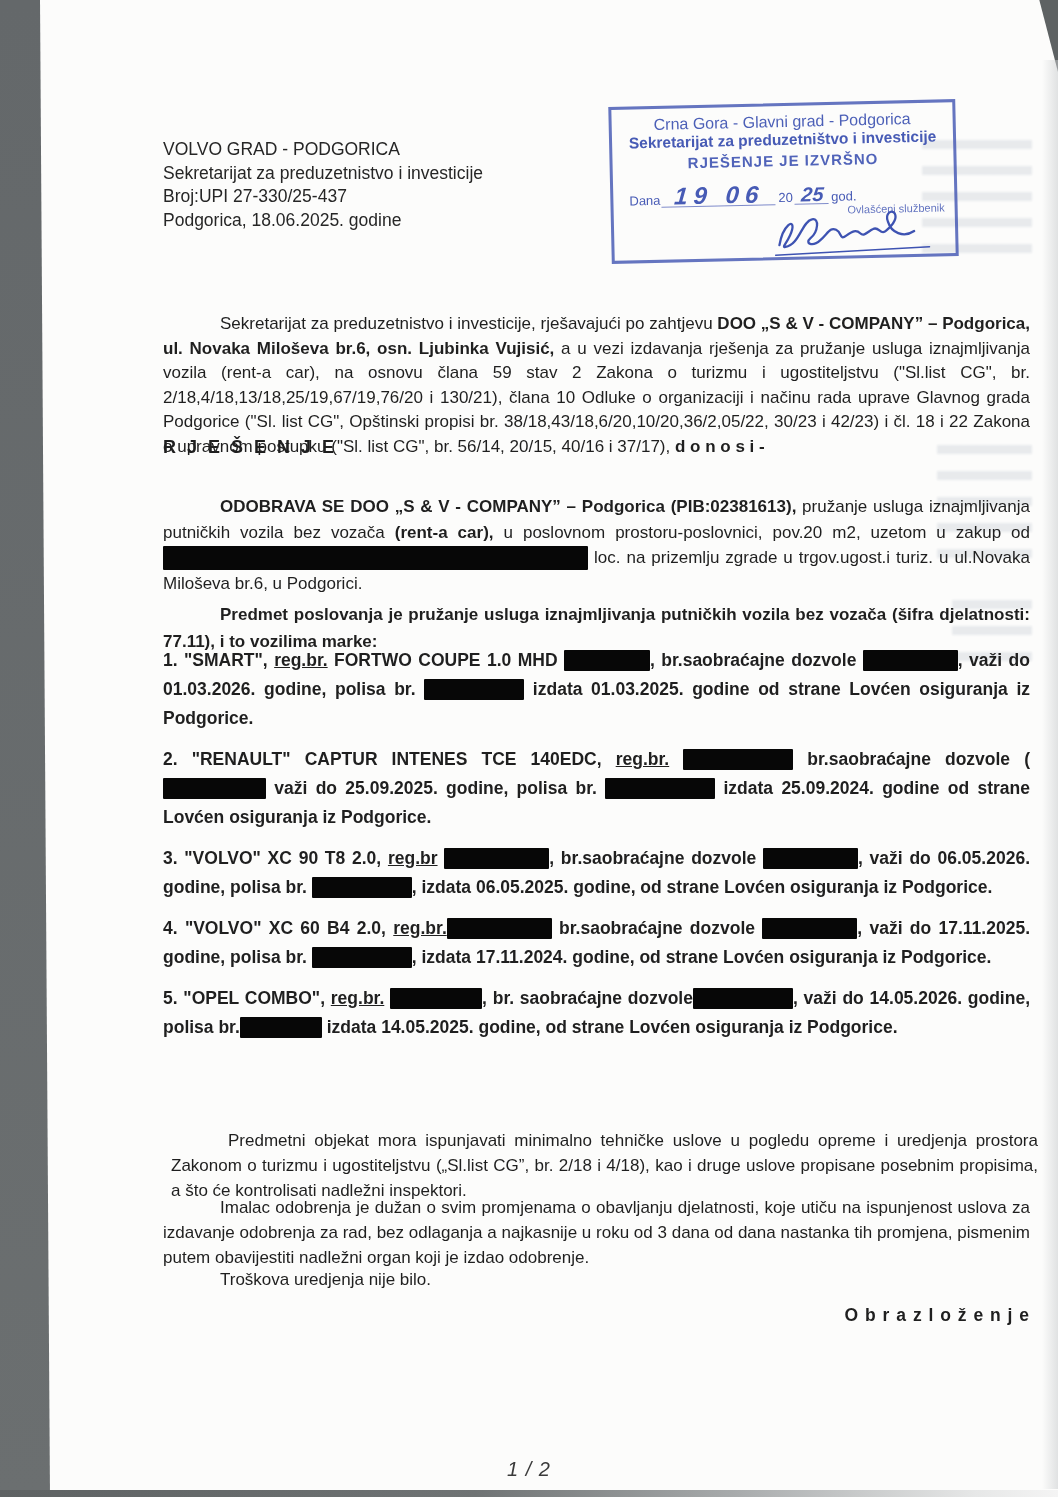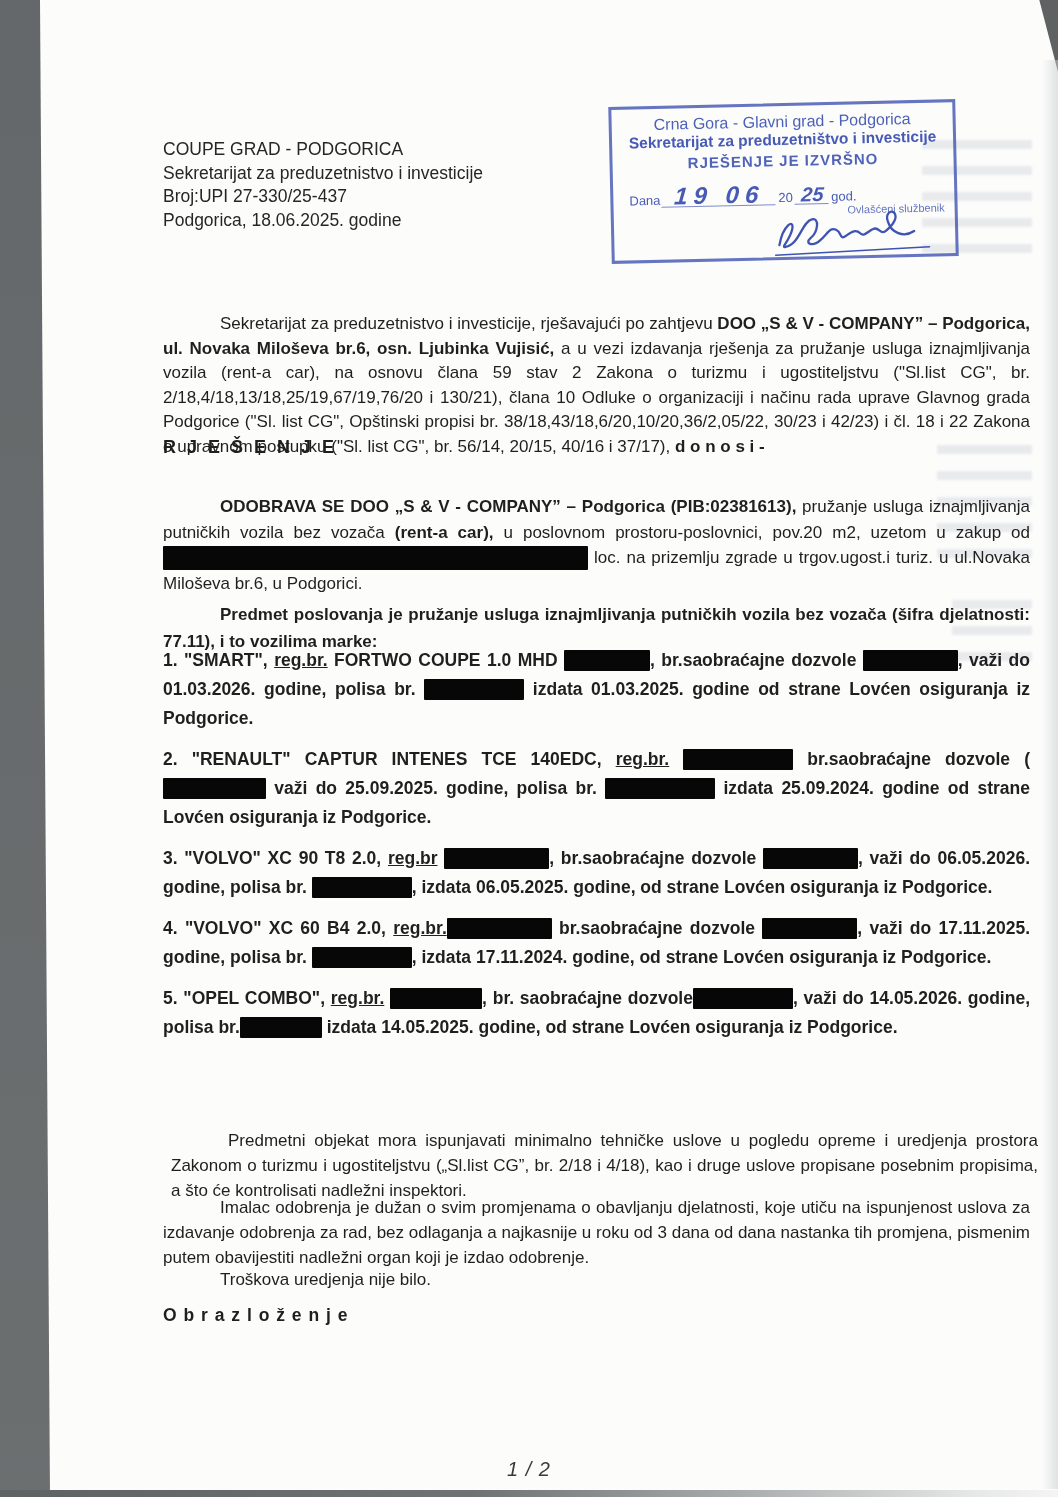--- a/index.html
+++ b/index.html
@@ -45,39 +45,39 @@
   .b{font-weight:700;}
   .u{text-decoration:underline;}
   .doc-title{position:absolute;left:163px;width:867px;font-weight:700;
     font-size:18px;letter-spacing:3px;}
   .vehicles{position:absolute;left:163px;top:646px;width:867px;}
   .vehicle{font-weight:700;font-size:17.5px;line-height:29px;text-align:justify;margin:0 0 12px 0;}
   .redact{display:inline-block;background:#070707;height:21px;vertical-align:middle;
     transform:translateY(-1px);border-radius:1px;}
   .redact.tall{height:24px;}
   .naziv{position:absolute;left:237px;top:1046px;font-weight:700;font-size:17.5px;line-height:24px;}
-  .centered{position:absolute;left:163px;width:867px;text-align:left;}
+  .centered{position:absolute;left:163px;width:867px;text-align:right;}
   .page-num{position:absolute;left:0;width:1058px;text-align:center;top:1458px;
     font-size:20px;font-style:italic;color:#3a3a3a;letter-spacing:1px;}
 </style>
 </head>
 <body>
 
 <div class="scan-page">
 
   <div class="edge-left"></div>
   <div class="corner-tr"></div>
   <div class="edge-bottom"></div>
   <div class="edge-right"></div>
   <div class="ghost" style="right:26px;top:140px;width:110px;height:120px;"></div>
   <div class="ghost" style="right:26px;top:445px;width:95px;height:130px;"></div>
   <div class="ghost" style="right:26px;top:600px;width:80px;height:70px;"></div>
 
   <div class="doc-header">
-    <div>COUPE GRAD - PODGORICA</div>
+    <div>VOLVO GRAD - PODGORICA</div>
     <div>Sekretarijat za preduzetnistvo i investicije</div>
     <div>Broj:UPI 27-330/25-437</div>
     <div>Podgorica, 18.06.2025. godine</div>
   </div>
 
   <div class="stamp">
     <div class="s1">Crna Gora - Glavni grad - Podgorica</div>
     <div class="s2">Sekretarijat za preduzetništvo i investicije</div>
     <div class="s3">RJEŠENJE JE IZVRŠNO</div>
     <div class="daterow">

